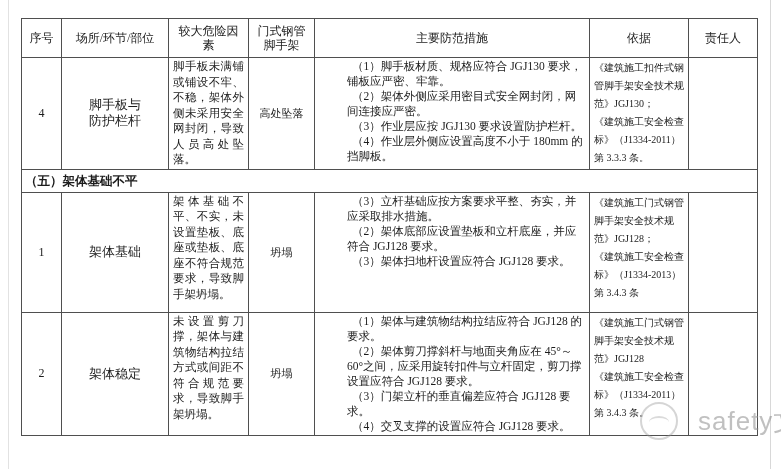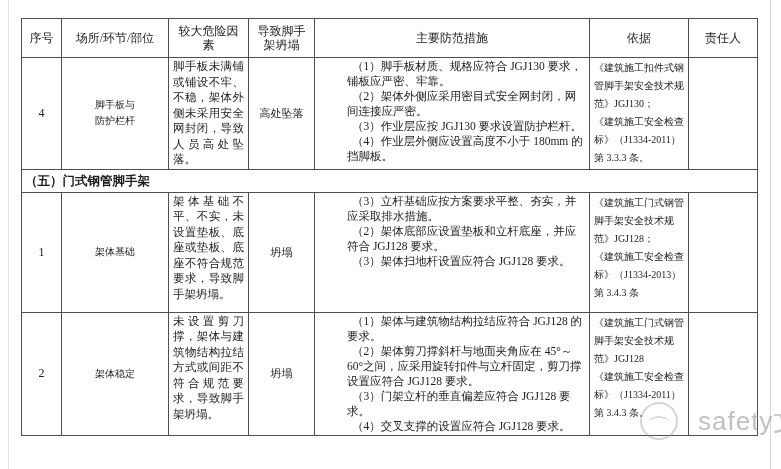--- a/index.html
+++ b/index.html
@@ -21,21 +21,21 @@
     padding:1px 4px;
     font-weight:normal;
     overflow:hidden;
   }
   th.hdr{
     font-weight:bold;font-size:12px;line-height:14px;
     text-align:center;vertical-align:middle;
   }
   tr.hdr-row{height:39px;margin-left:35px;}
   td.c-no{font-size:12px;text-align:center;vertical-align:middle;}
-  td.c-loc{font-size:10px;text-align:center;vertical-align:middle;white-space:pre-line;line-height:16px;}
+  td.c-loc{font-size:13px;text-align:center;vertical-align:middle;white-space:pre-line;line-height:16px;}
   td.c-haz{font-size:11.5px;line-height:15.5px;text-align:justify;vertical-align:top;padding-top:3px;}
   td.c-typ{font-size:11px;text-align:center;vertical-align:middle;}
   td.c-mea{font-size:11.5px;line-height:15px;vertical-align:top;padding-top:3px;}
   td.c-mea .mi{text-indent:5px;margin-left:28px;}
   td.c-bas{font-size:10px;line-height:18px;vertical-align:top;padding-top:3px;}
   td.c-rsp{font-size:11.5px;}
   tr.section-row td{
     font-weight:bold;font-size:12.5px;height:20px;line-height:18px;
     text-align:left;padding-left:3px;vertical-align:middle;
   }
@@ -78,21 +78,21 @@
       <col style="width:275px">
       <col style="width:99px">
     <col style="width:69px">
   </colgroup>
 
   <tbody>
       <tr class="hdr-row">
     <th class="hdr">序号</th>
     <th class="hdr">场所/环节/部位</th>
     <th class="hdr">较大危险因素</th>
-    <th class="hdr">导致脚手架坍塌</th>
+    <th class="hdr">门式钢管脚手架</th>
     <th class="hdr">主要防范措施</th>
     <th class="hdr">依据</th>
     <th class="hdr">责任人</th>
   </tr>
 
   <tr class="r4">
     <td class="c-no">4</td>
     <td class="c-loc">脚手板与
 防护栏杆</td>
     <td class="c-haz">脚手板未满铺或铺设不牢、不稳，架体外侧未采用安全网封闭，导致人员高处坠落。</td>
@@ -104,21 +104,21 @@
       <div class="mi">（4）作业层外侧应设置高度不小于 180mm 的挡脚板。</div>
     </td>
     <td class="c-bas">
       <div>《建筑施工扣件式钢管脚手架安全技术规范》JGJ130；</div>
       <div>《建筑施工安全检查标》（J1334-2011）第 3.3.3 条。</div>
     </td>
     <td class="c-rsp"></td>
   </tr>
 
   <tr class="section-row">
-    <td colspan="7">（五）门式钢管脚手架</td>
+    <td colspan="7">（五）架体基础不平</td>
   </tr>
 
   <tr class="r1">
     <td class="c-no">1</td>
     <td class="c-loc">架体基础</td>
     <td class="c-haz">架体基础不平、不实，未设置垫板、底座或垫板、底座不符合规范要求，导致脚手架坍塌。</td>
     <td class="c-typ">坍塌</td>
     <td class="c-mea">
       <div class="mi">（3）立杆基础应按方案要求平整、夯实，并应采取排水措施。</div>
       <div class="mi">（2）架体底部应设置垫板和立杆底座，并应符合 JGJ128 要求。</div>

